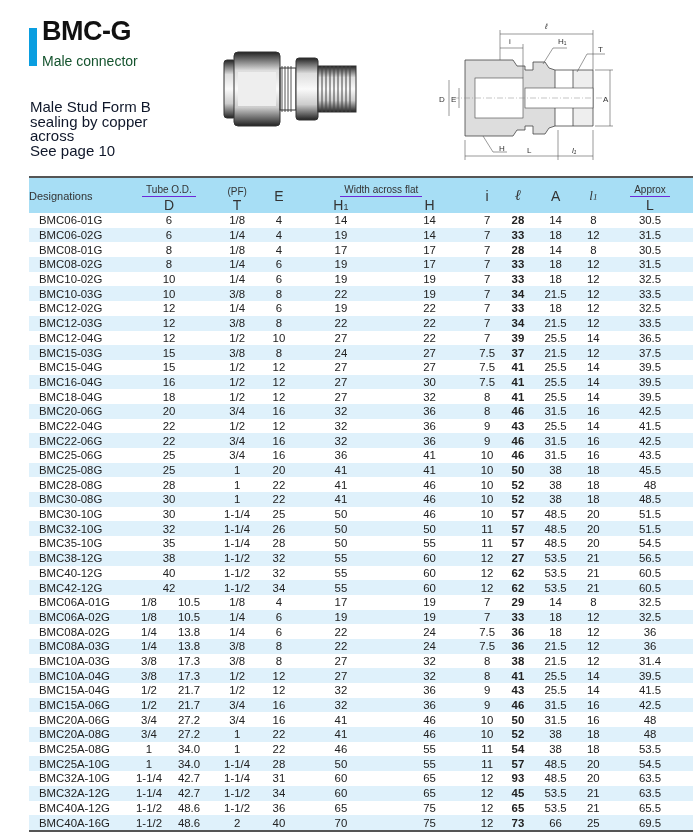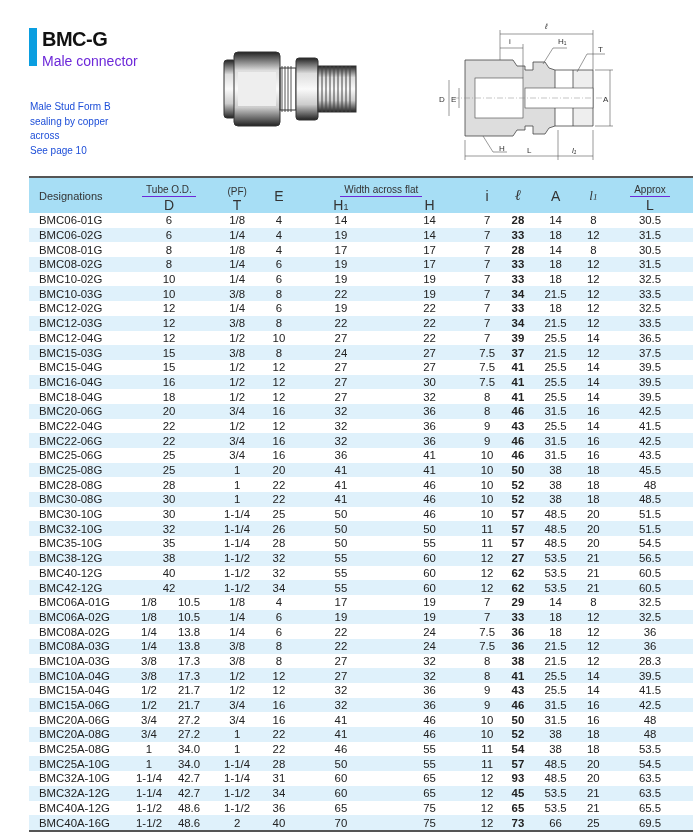--- a/index.html
+++ b/index.html
@@ -1,21 +1,21 @@
 <!DOCTYPE html>
 <html><head>
 <meta charset="utf-8">
 <style>
   html, body { margin:0; padding:0; background:#fff; }
   body { width:700px; height:840px; position:relative; overflow:hidden;
          font-family:"Liberation Sans", sans-serif; color:#222; }
   .title-bar { position:absolute; left:29px; top:28px; width:8px; height:38px; background:#0a9ee0; }
-  .title { position:absolute; left:42px; top:24px; font-size:20px; font-weight:bold; letter-spacing:-0.5px; color:#111; line-height:30px; }
-  .subtitle { position:absolute; left:42px; top:53px; font-size:14px; color:#6d28d9; }
-  .desc { position:absolute; left:30px; top:100px; font-size:10px; line-height:14.5px; color:#1d4ed8; width:150px; }
+  .title { position:absolute; left:42px; top:16px; font-size:27px; font-weight:bold; letter-spacing:-0.5px; color:#111; line-height:30px; }
+  .subtitle { position:absolute; left:42px; top:53px; font-size:14px; color:#14532d; }
+  .desc { position:absolute; left:30px; top:100px; font-size:15px; line-height:14.5px; color:#0f172a; width:150px; }
   .photo { position:absolute; left:218px; top:44px; width:140px; height:90px; }
   .drawing { position:absolute; left:415px; top:10px; width:205px; height:150px; }
 
   table.spec { position:absolute; left:29px; top:176px; width:664px; border-collapse:collapse;
                font-size:11.4px; border-top:2px solid #555; border-bottom:2px solid #555; }
   table.spec th { background:#a7def5; font-weight:normal; color:#333; padding:0; text-align:center; }
   table.spec thead tr.h1 th { height:19px; vertical-align:bottom; font-size:10px; }
   table.spec thead tr.h2 th { height:16px; font-size:14px; vertical-align:top; }
   .uline { display:inline-block; border-bottom:1px solid #6d28d9; padding:0 4px 1px; }
   table.spec td { height:14.7px; padding:0; text-align:center; line-height:14px; }
@@ -110,21 +110,21 @@
   <text x="36" y="92">E</text>
   <text x="188" y="92">A</text>
   <text x="84" y="141">H</text>
   <text x="112" y="143">L</text>
   <text x="157" y="143" font-style="italic">l₁</text>
 </svg>
 
 <table class="spec">
   <thead>
     <tr class="h1">
-      <th rowspan="2" style="text-align:left;padding-left:10px;font-size:11px;vertical-align:middle;">Designations</th>
+      <th rowspan="2" style="text-align:left;font-size:11px;vertical-align:middle;">Designations</th>
       <th colspan="2"><span class="uline">Tube O.D.</span></th>
       <th>(PF)</th>
       <th rowspan="2" style="font-size:14px;vertical-align:middle;">E</th>
       <th colspan="2"><span class="uline">Width across flat</span></th>
       <th rowspan="2" style="font-size:14px;vertical-align:middle;">i</th>
       <th rowspan="2" class="ital" style="font-size:15px;vertical-align:middle;">ℓ</th>
       <th rowspan="2" style="font-size:14px;vertical-align:middle;">A</th>
       <th rowspan="2" class="ital" style="font-size:13px;vertical-align:middle;text-align:center;"><span>l</span><span class="sub">1</span></th>
       <th><span class="uline">Approx</span></th>
     </tr>
@@ -536,21 +536,21 @@
         <td style="width: 40px;">3/8</td>
         <td style="width: 40px;">17.3</td>
         <td>3/8</td>
         <td>8</td>
         <td>27</td>
         <td>32</td>
         <td>8</td>
         <td class="bold">38</td>
         <td>21.5</td>
         <td>12</td>
-        <td>28.3</td>
+        <td>31.4</td>
       </tr>
       <tr>
         <td class="des">BMC10A-04G</td>
         <td style="width: 40px;">3/8</td>
         <td style="width: 40px;">17.3</td>
         <td>1/2</td>
         <td>12</td>
         <td>27</td>
         <td>32</td>
         <td>8</td>

